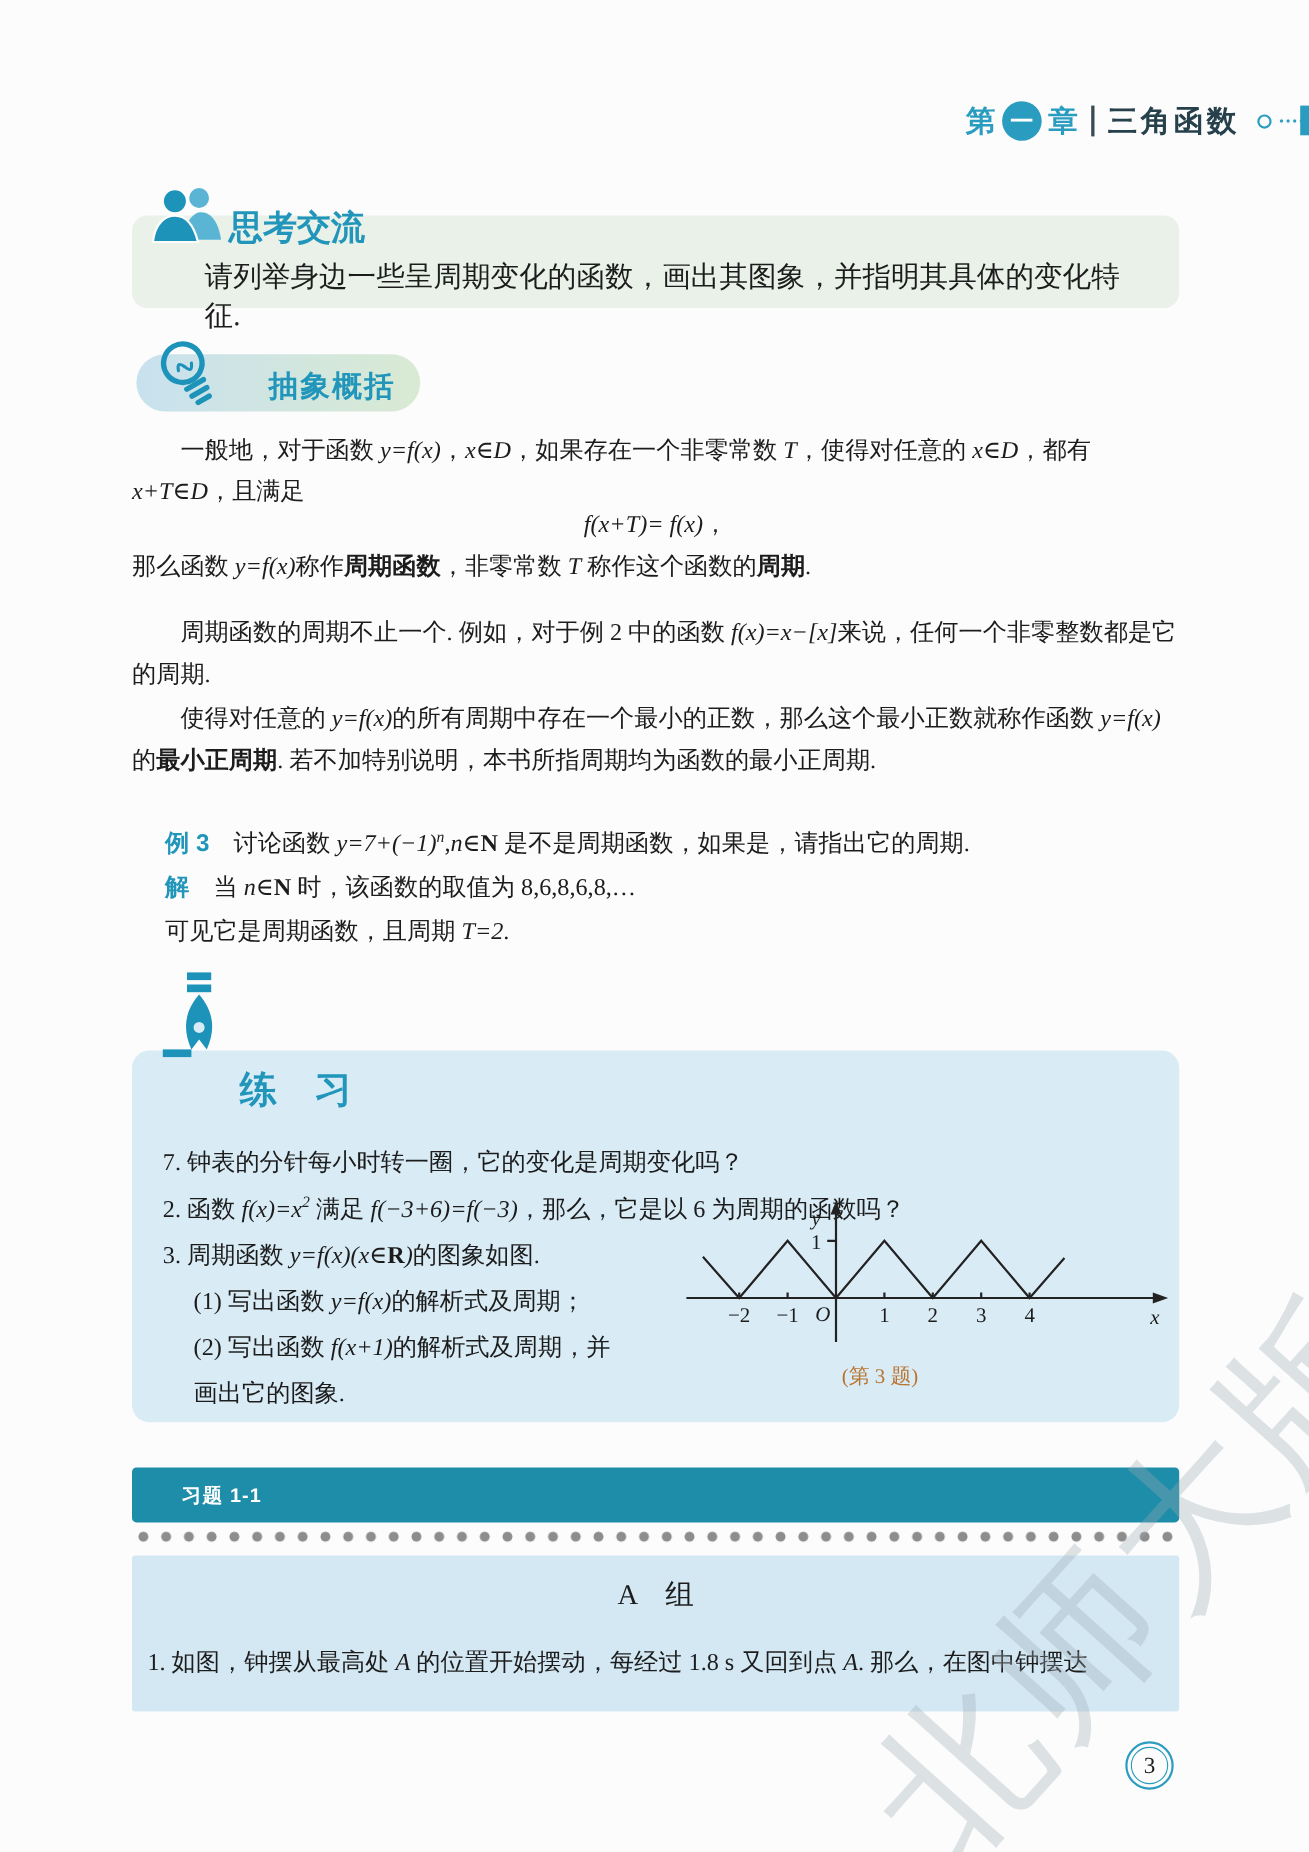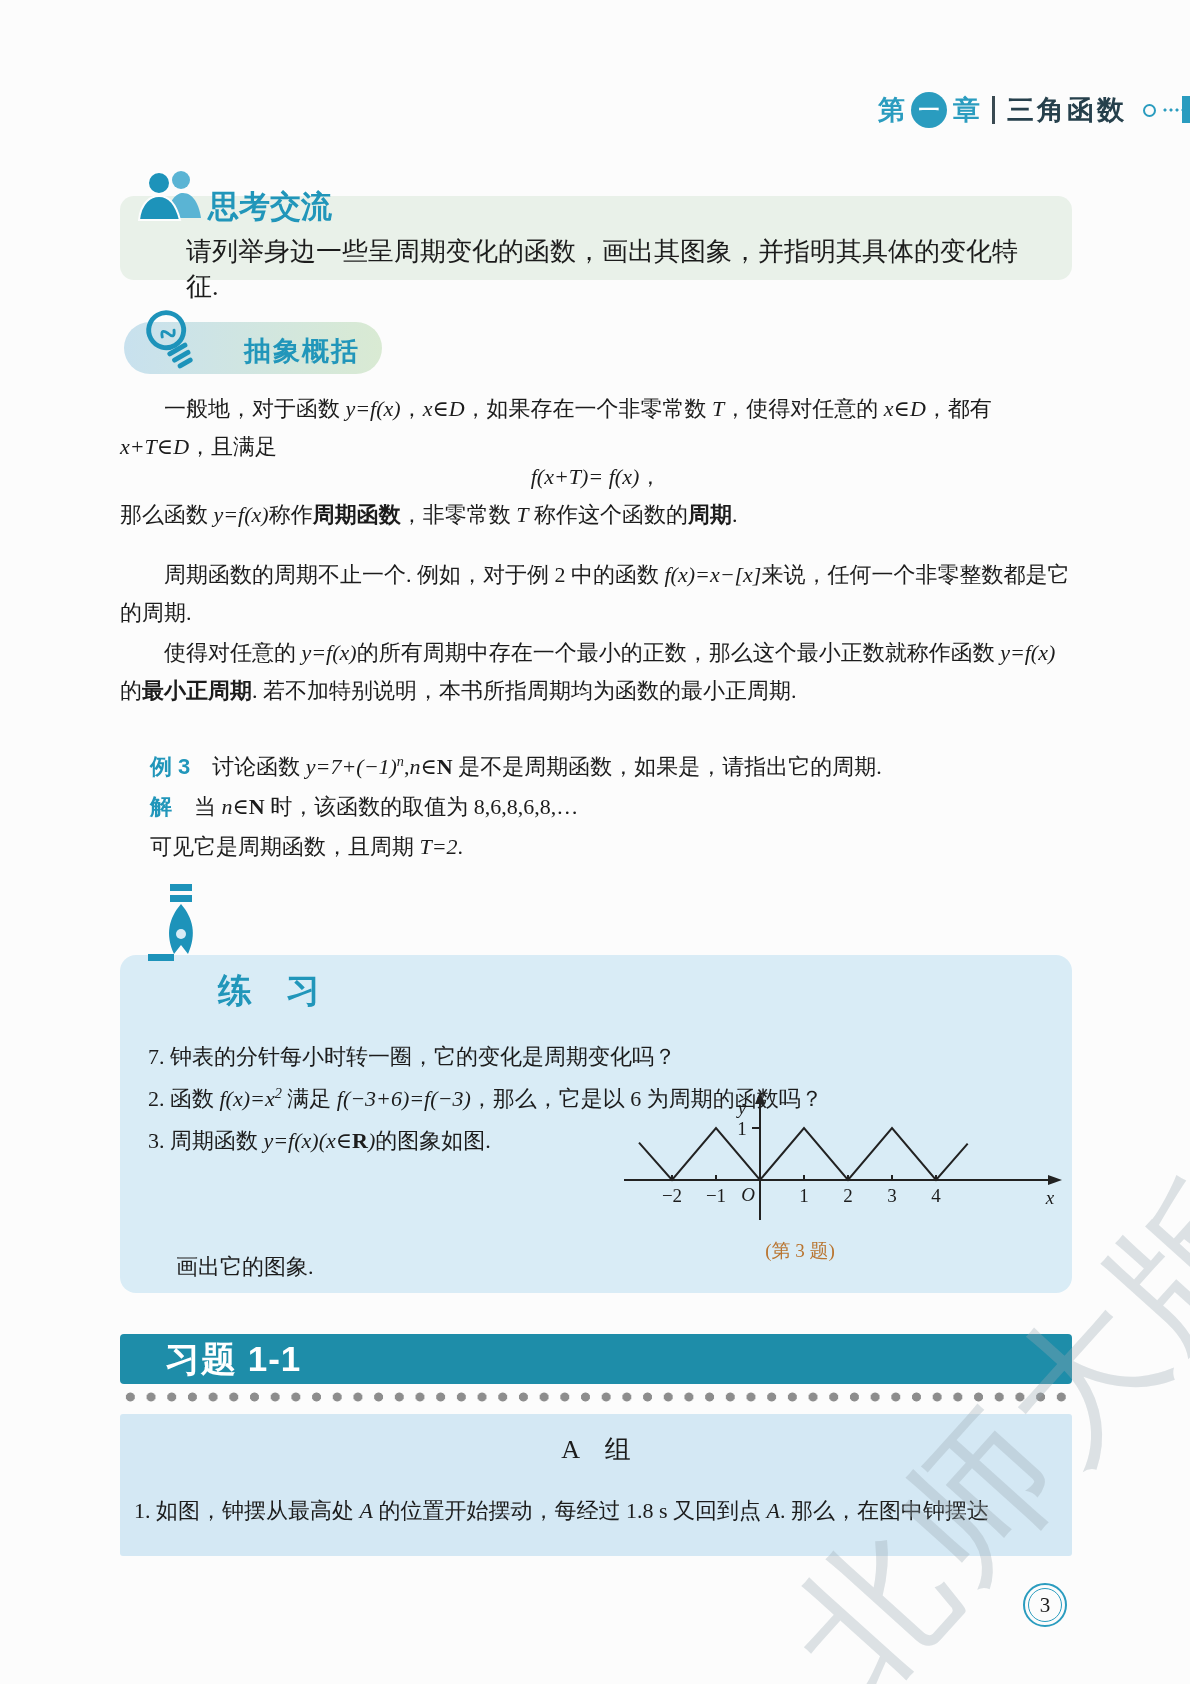--- a/index.html
+++ b/index.html
@@ -61,21 +61,21 @@
   .graph-caption{position:absolute;left:660px;top:1238px;width:280px;text-align:center;
                  color:#b9742f;font-size:19px;}
   .gline{stroke:#222;stroke-width:2;fill:none;}
   .garrow{fill:#222;}
   .tickl{font-family:"Liberation Serif","DejaVu Serif",serif;font-size:19px;text-anchor:middle;fill:#1c1c1c;}
   .var{font-style:italic;}
 
   
   .hw-bar{position:absolute;left:120px;top:1334px;width:952px;height:50px;background:#1e8da9;border-radius:4px;}
   .hw-bar-label{position:absolute;left:45px;top:0;line-height:50px;color:#fff;font-weight:bold;
-                font-size:35px;letter-spacing:1px;}
+                font-size:18px;letter-spacing:1px;}
   .dots-row{position:absolute;left:120px;top:1392px;width:952px;height:10px;
             background-image:radial-gradient(circle,#8d8d8d 4.2px,transparent 4.8px);
             background-size:20.7px 10px;background-repeat:repeat-x;background-position:left center;}
 
   
   .groupA-box{position:absolute;left:120px;top:1414px;width:952px;height:142px;background:#d4e8f4;border-radius:3px;}
   .groupA-title{position:absolute;left:120px;top:1432px;width:952px;text-align:center;
                 font-size:26px;font-weight:normal;}
   .groupA-p1{position:absolute;left:134px;top:1494px;width:930px;font-size:22px;line-height:34px;}
 
@@ -152,20 +152,22 @@
       <path d="M35,22 C47,36 51,52 42,72 L35,63 L28,72 C19,52 23,36 35,22 Z" fill="#1d93ba"></path>
       <circle cx="35" cy="52" r="5" fill="#d9ecf6"></circle>
       <rect x="2" y="72" width="26" height="7" fill="#1d93ba"></rect>
     </svg>
   </span>
   <div class="practice-title sans">练　习</div>
 
   <div class="pitem pi1"><span>7. 钟表的分针每小时转一圈，它的变化是周期变化吗？</span></div>
   <div class="pitem pi2"><span>2. 函数 </span><span class="seg-m">f(x)=x</span><span class="seg-sup">2</span><span> 满足 </span><span class="seg-m">f(−3+6)=f(−3)</span><span>，那么，它是以 6 为周期的函数吗？</span></div>
   <div class="pitem pi3"><span>3. 周期函数 </span><span class="seg-m">y=f(x)(x∈</span><span class="seg-mb">R</span><span class="seg-m">)</span><span>的图象如图.</span></div>
+  <div class="pitem ps1"><span>(1) 写出函数 </span><span class="seg-m">y=f(x)</span><span>的解析式及周期；</span></div>
+  <div class="pitem ps2"><span>(2) 写出函数 </span><span class="seg-m">f(x+1)</span><span>的解析式及周期，并</span></div>
   <div class="pitem ps3"><span>画出它的图象.</span></div>
 
   <div class="graph-wrap">
     <svg id="graph-svg" viewBox="0 0 490 150" width="490" height="150">
       <line class="gline" x1="34" y1="92" x2="462" y2="92"></line>
       <polygon class="garrow" points="472,92 458,87 458,97"></polygon>
       <line class="gline" x1="170" y1="132" x2="170" y2="12"></line>
       <polygon class="garrow" points="170,4 165,16 175,16"></polygon>
       <line class="gline" x1="162" y1="40" x2="170" y2="40"></line>
       <g id="graph-xticks">

